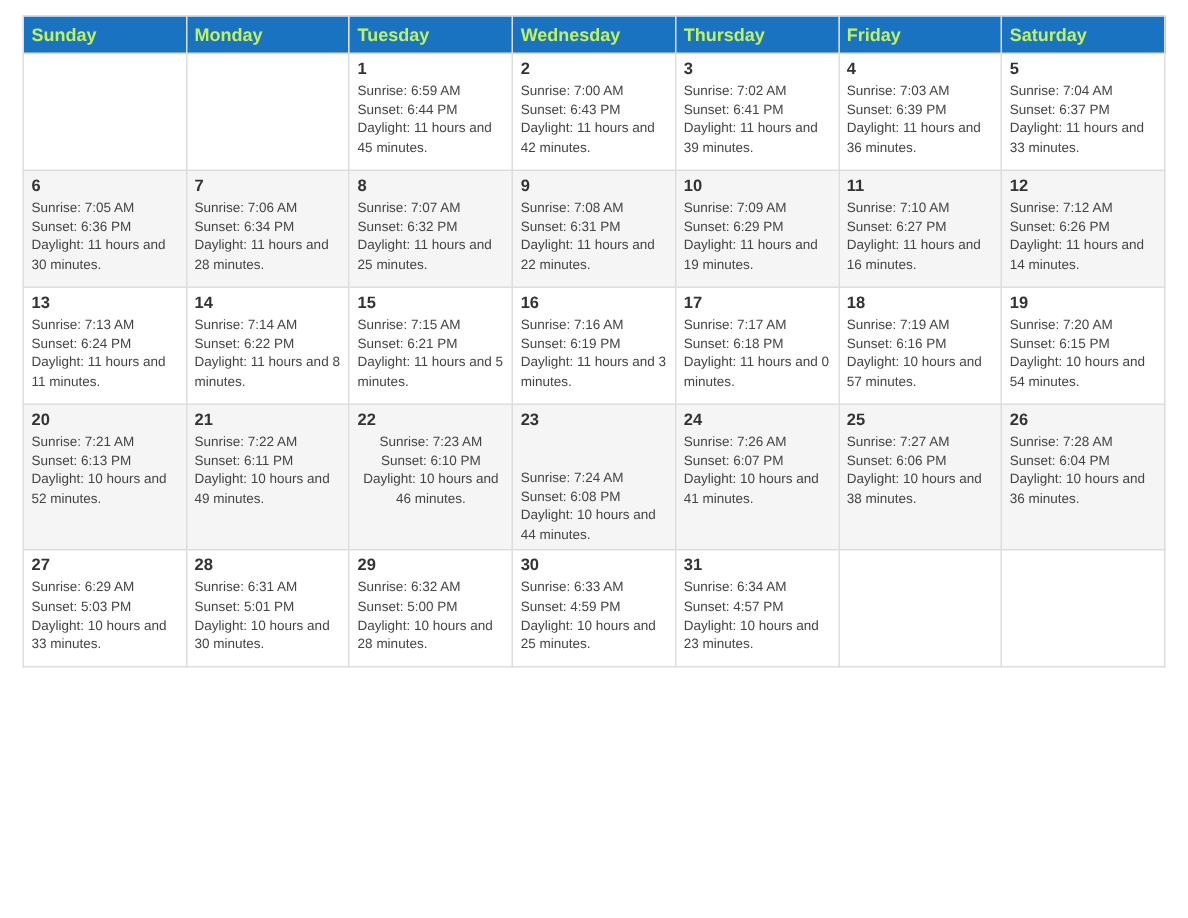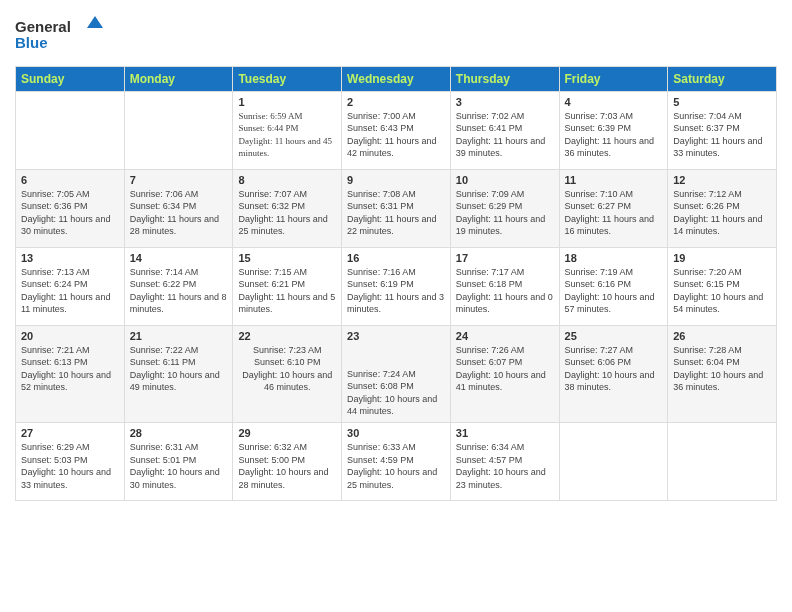--- a/index.html
+++ b/index.html
@@ -78,55 +78,40 @@
       color: #444;
     }
     .empty-cell {
       background: #fff !important;
     }
   </style>
 </head>
 <body>
 
 <div class="page">
-  <div class="header">
-    <div class="logo">
-      <div>
-          <div style="line-height: 1.1;"><svg width="90" height="40" viewBox="0 0 90 40" xmlns="http://www.w3.org/2000/svg">
-    <text x="0" y="18" font-size="15" font-weight="bold" fill="#333" font-family="Arial, sans-serif">General</text>
-    <text x="0" y="34" font-size="15" font-weight="bold" fill="#1a73c1" font-family="Arial, sans-serif">Blue</text>
-    <polygon points="80,2 88,14 72,14" fill="#1a73c1"></polygon>
-  </svg></div>
-        </div>
-    </div>
-    <div class="title-block">
-      <div class="month-title"></div>
-      <div class="subtitle"></div>
-    </div>
-  </div>
 
   <table class="calendar-table">
     <thead>
       <tr>
       <th>Sunday</th>
           <th>Monday</th>
           <th>Tuesday</th>
           <th>Wednesday</th>
           <th>Thursday</th>
           <th>Friday</th>
           <th>Saturday</th>
         </tr>
     </thead>
     <tbody id="calendar-body">
     <tr>
           <td class="empty-cell"></td>
           <td class="empty-cell"></td>
           <td>
             <span class="day-number">1</span>
-            <div class="day-info" style="white-space: pre-line; font-family: Liberation Serif, serif;">Sunrise: 6:59 AM
+            <div class="day-info" style="white-space: pre-line;">Sunrise: 6:59 AM
 Sunset: 6:44 PM
 Daylight: 11 hours and 45 minutes.</div>
           </td>
           <td>
             <span class="day-number">2</span>
             <div class="day-info" style="white-space: pre-line;">Sunrise: 7:00 AM
 Sunset: 6:43 PM
 Daylight: 11 hours and 42 minutes.</div>
           </td>
           <td>

